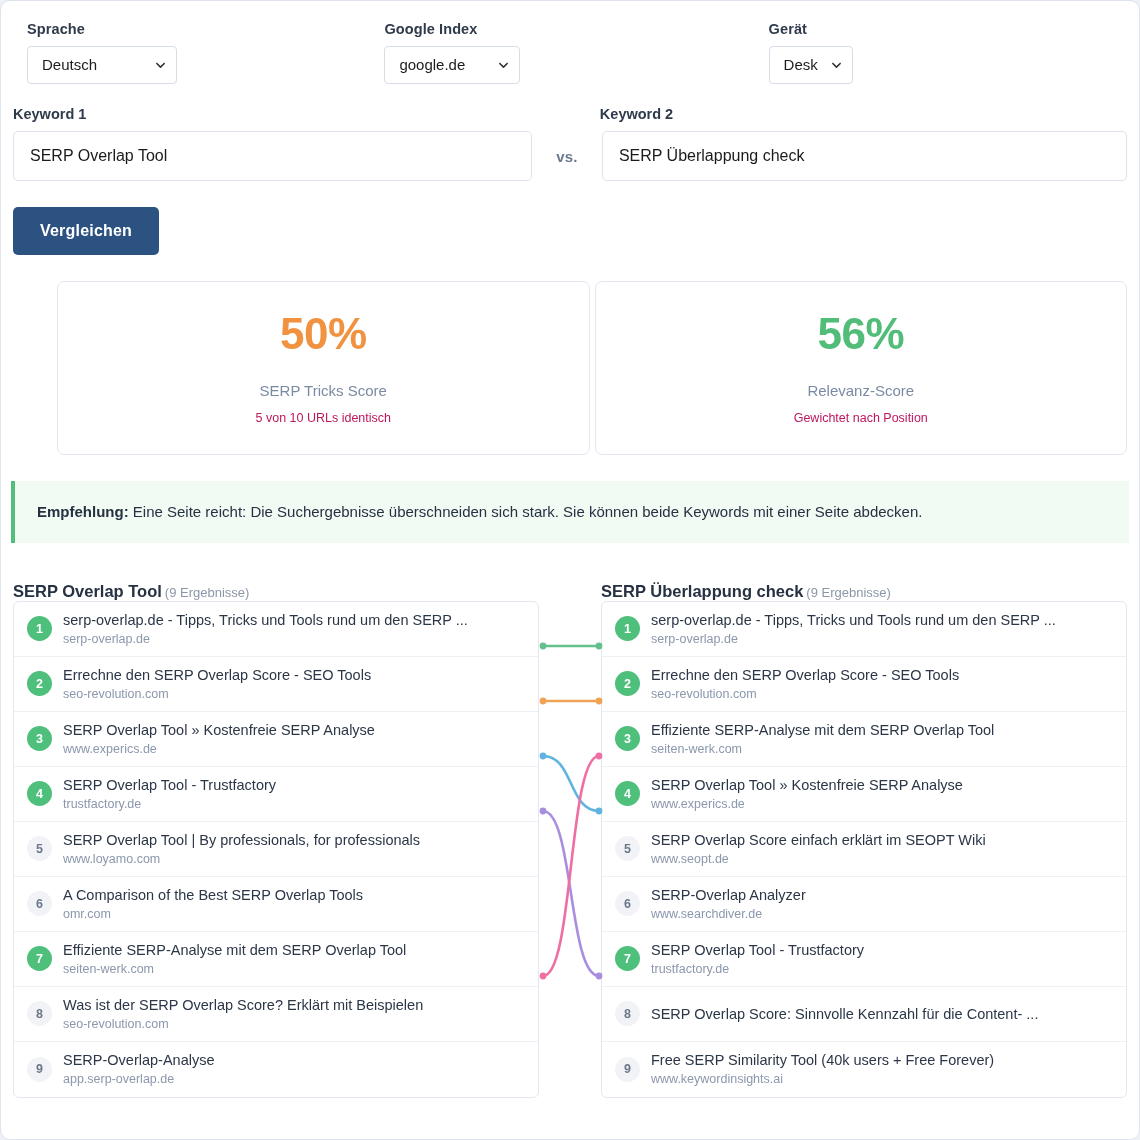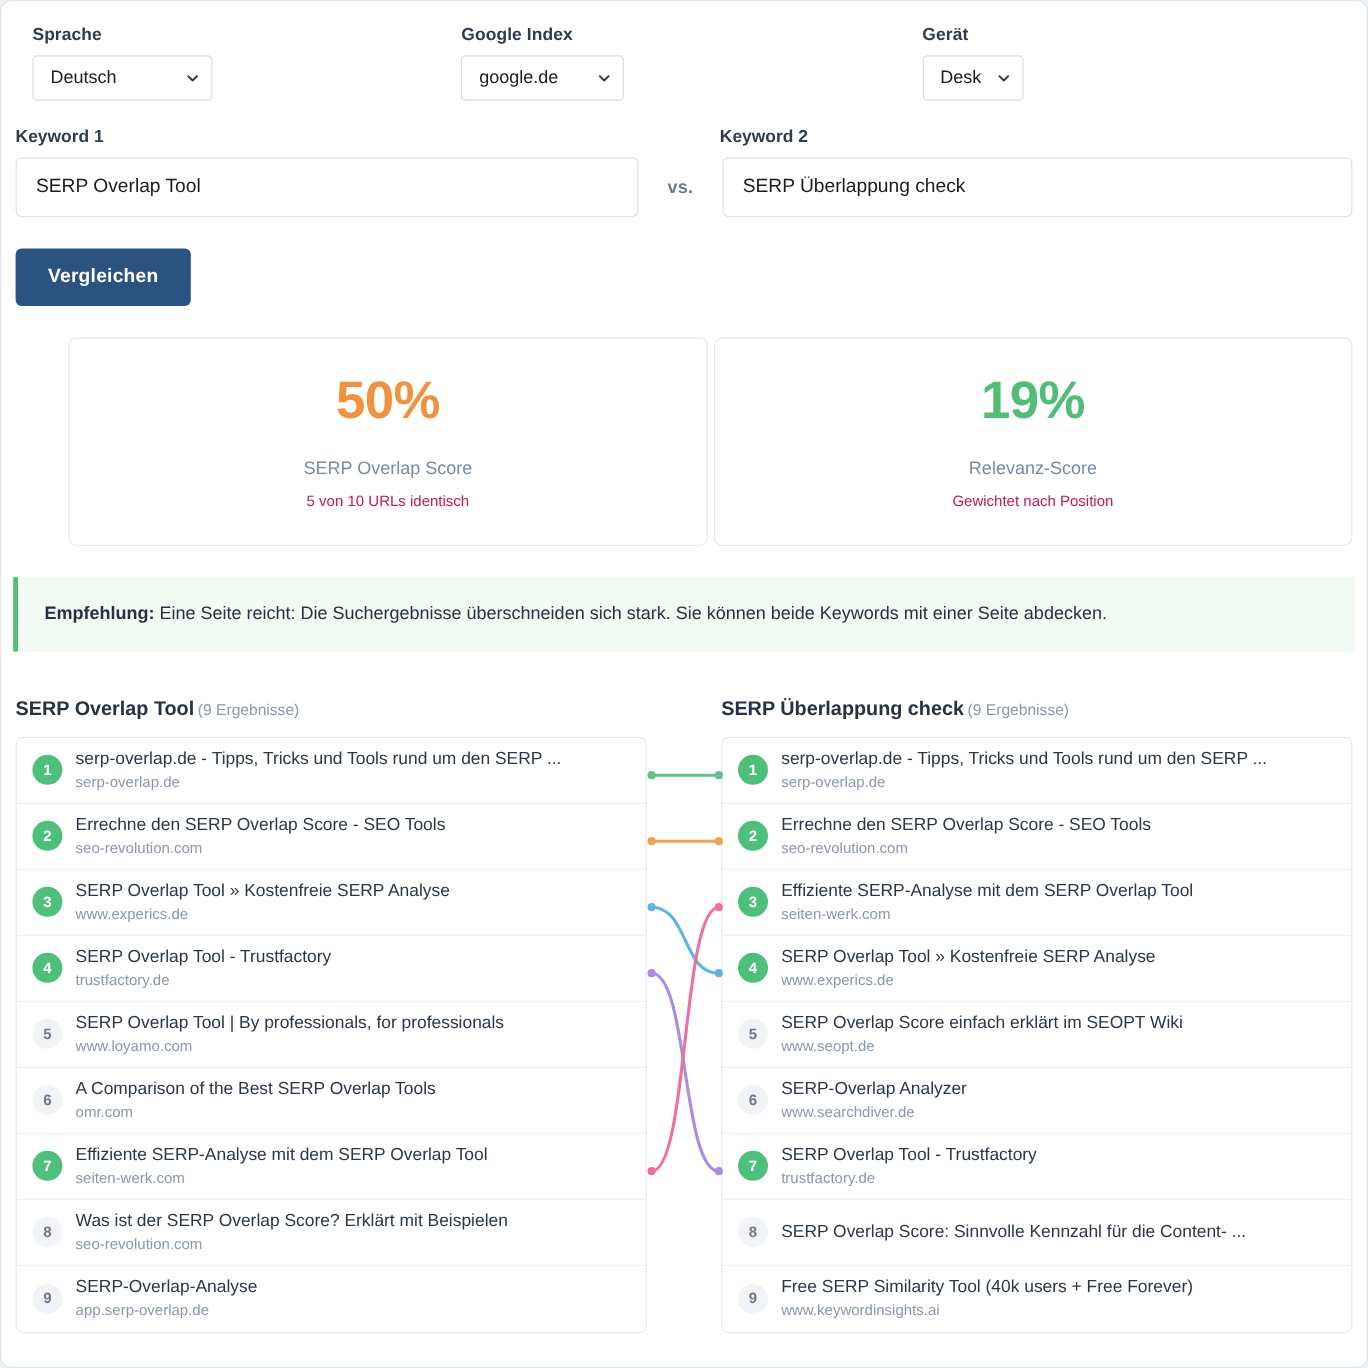--- a/index.html
+++ b/index.html
@@ -149,21 +149,20 @@
   
   .results {
     display: flex;
     padding: 27px 12px 0 12px;
     position: relative;
   }
   .res-col { width: 529px; }
   .res-col.right { margin-left: 62px; }
   .res-head {
     font-size: 16.5px; font-weight: 700; color: #263141;
-    margin-bottom: 13px;
   }
   .res-head .count {
     font-size: 13px; font-weight: 400; color: #8b97a9;
     margin-left: 3px;
   }
   .res-list {
     border: 1px solid #e3e8f0;
     border-radius: 6px;
     background: #fff;
     overflow: hidden;
@@ -275,25 +274,25 @@
     </div>
   </div>
 
   <div class="btn-row">
     <button class="compare-btn">Vergleichen</button>
   </div>
 
   <div class="score-row">
     <div class="score-card">
       <div class="score-value orange">50%</div>
-      <div class="score-name">SERP Overlap Score</div>
+      <div class="score-name">SERP Tricks Score</div>
       <div class="score-sub">5 von 10 URLs identisch</div>
     </div>
     <div class="score-card">
-      <div class="score-value green">19%</div>
+      <div class="score-value green">56%</div>
       <div class="score-name">Relevanz-Score</div>
       <div class="score-sub">Gewichtet nach Position</div>
     </div>
   </div>
 
   <div class="rec-wrap">
     <div class="rec-banner">
       <div class="rec-text"><b>Empfehlung:</b><span> Eine Seite reicht: Die Suchergebnisse überschneiden sich stark. Sie können beide Keywords mit einer Seite abdecken.</span></div>
     </div>
   </div>

